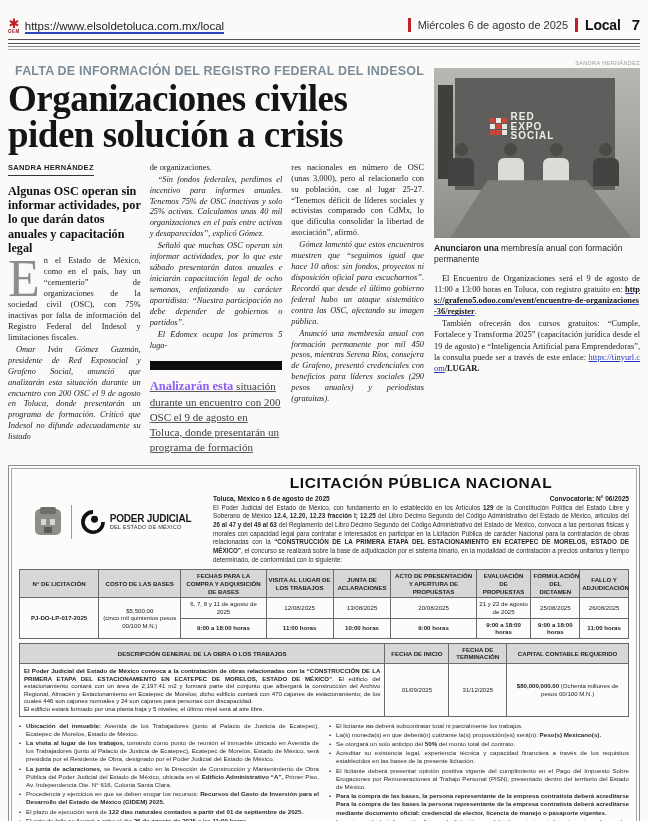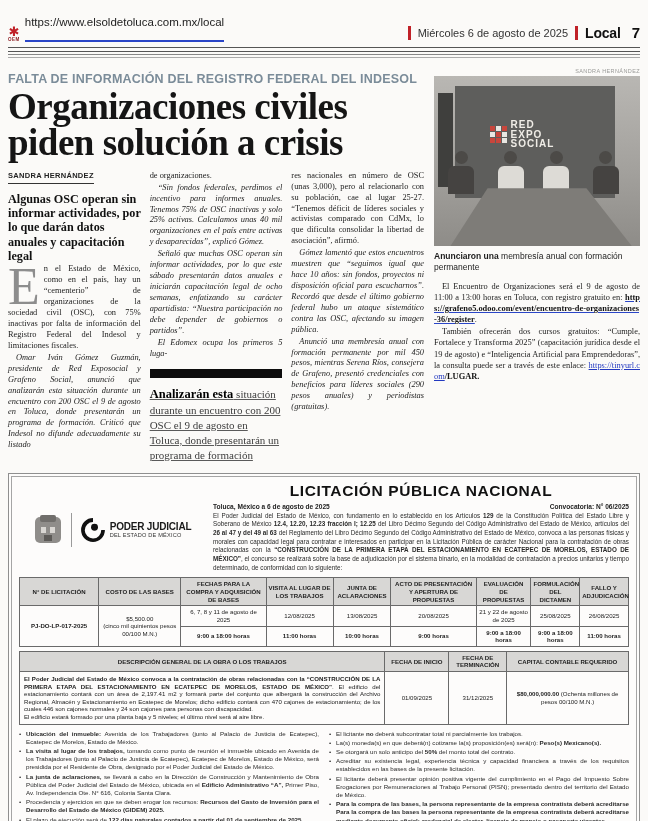--- a/index.html
+++ b/index.html
@@ -4,49 +4,49 @@
 <style>
   html,body{margin:0;padding:0;background:#efeeec;}
   .page{position:relative;width:648px;height:821px;margin:0 auto;background:#fbfaf8;
         font-family:"Liberation Sans",sans-serif;color:#1c1c1c;overflow:hidden;box-sizing:border-box;padding:0 8px;}
   
   .topbar{display:flex;justify-content:space-between;align-items:flex-end;padding-top:16px;}
   .url-wrap{display:flex;align-items:flex-end;gap:5px;}
   .oem-icon{display:flex;flex-direction:column;align-items:center;line-height:1;color:#c02128;}
   .oem-icon .star{font-size:13px;}
   .oem-icon .oem-txt{font-size:4.5px;font-weight:bold;color:#8c1b20;letter-spacing:.5px;}
-  .url{font-size:11.5px;color:#222;text-decoration:none;border-bottom:2px solid #2b46c7;padding-bottom:12px;}
+  .url{font-size:11.5px;color:#222;text-decoration:none;border-bottom:2px solid #2b46c7;padding-bottom:0;}
   .mast-right{display:flex;align-items:center;gap:7px;padding-bottom:1px;}
   .redbar{display:inline-block;width:3px;height:14px;background:#c02128;}
   .mast-date{font-size:11px;color:#333;}
   .mast-section{font-size:14px;font-weight:bold;color:#111;letter-spacing:-.2px;}
   .mast-page{font-size:15px;font-weight:bold;color:#111;margin-left:4px;}
   .rule-double{margin-top:5px;border-top:1.5px solid #555;border-bottom:1.5px solid #555;height:3px;}
   .rule-thin{margin-top:2px;border-top:1px solid #888;border-bottom:1px solid #aaa;height:2px;margin-bottom:8px;}
   
   .article{display:flex;gap:10px;}
   .art-left{flex:1;min-width:0;}
-  .kicker{font-size:12.5px;font-weight:bold;color:#7b8c99;letter-spacing:.2px;margin-top:6px;}
+  .kicker{font-size:12.5px;font-weight:bold;color:#7b8c99;letter-spacing:.2px;margin-top:6px;text-align:right;}
   .headline{font-family:"Liberation Serif",serif;font-weight:bold;color:#151515;
             font-size:37px;line-height:.97;letter-spacing:-.5px;margin:3px 0 10px 0;}
   .cols{display:flex;gap:9px;}
   .col{flex:1;min-width:0;font-family:"Liberation Serif",serif;font-size:8.4px;line-height:1.3;text-align:justify;color:#222;}
   .byline{font-family:"Liberation Sans",sans-serif;font-size:7.5px;font-weight:bold;letter-spacing:.3px;
           display:inline-block;border-bottom:1px solid #333;padding-bottom:2px;margin-bottom:8px;}
   .standfirst{font-family:"Liberation Serif",serif;font-weight:bold;font-size:12.2px;line-height:1.18;
               text-align:left;color:#111;margin:0 0 8px 0;}
   .col p{margin:0 0 1px 0;}
   .col p.ind{text-indent:8px;font-style:italic;}
   .dropcap{float:left;font-family:"Liberation Serif",serif;font-size:52px;line-height:.8;color:#8d8d8d;
            padding:2px 4px 0 0;font-weight:normal;}
   .pullquote{margin-top:10px;}
   .pq-bar{height:9px;background:#0d0d0d;margin-bottom:8px;}
   .pq-text{font-family:"Liberation Serif",serif;font-size:11px;line-height:1.35;color:#3d3d3d;
            text-decoration:underline;text-decoration-color:#5a5a5a;text-align:left;}
-  .pq-lead{font-weight:bold;font-size:12.5px;color:#000000;}
+  .pq-lead{font-weight:bold;font-size:12.5px;color:#8b5cf6;}
   
   .art-right{width:206px;flex:0 0 206px;}
   .credit{font-size:5.5px;color:#9a9a98;text-align:right;letter-spacing:.4px;margin:2px 0 2px 0;}
   .photo{position:relative;height:170px;background:linear-gradient(180deg,#b9b7b3 0%,#a3a19d 55%,#8e8c88 100%);overflow:hidden;}
   .backdrop{position:absolute;left:10%;top:6%;width:78%;height:66%;background:#5e5e5c;}
   .side-banner{position:absolute;left:2%;top:10%;width:7%;height:55%;background:#3f3f3d;}
   .redexpo{position:absolute;left:27%;top:26%;display:flex;gap:4px;align-items:center;}
   .px-grid{display:grid;grid-template-columns:repeat(3,5px);grid-auto-rows:5px;gap:1px;}
   .px{background:#c8463c;}
   .px.w{background:#e9e7e2;}

